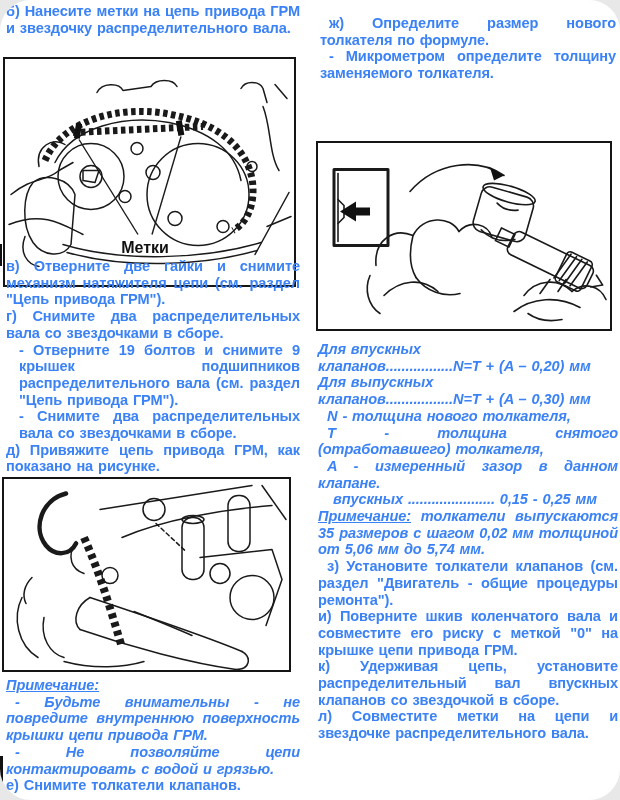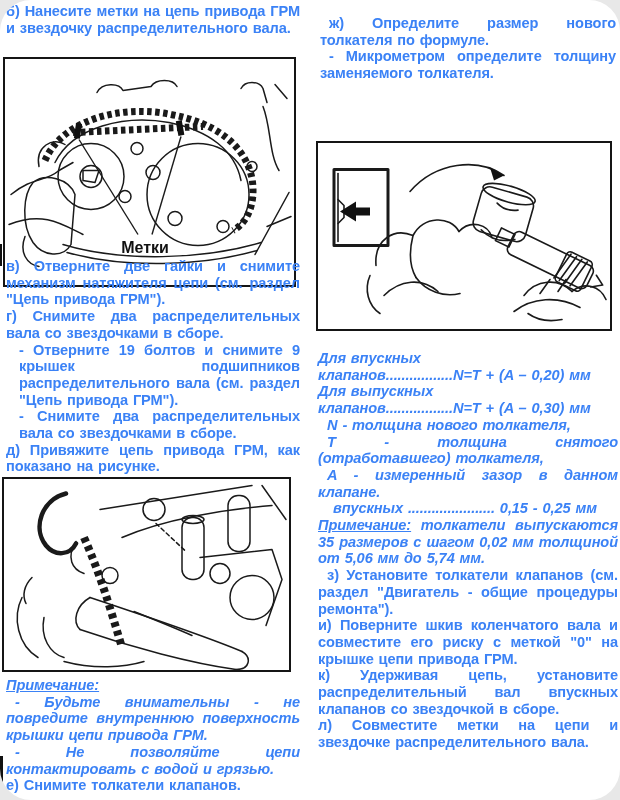--- a/index.html
+++ b/index.html
@@ -175,21 +175,21 @@
         <path d="M254,148 C266,138 282,142 288,156"></path>
         <path d="M196,168 C214,154 240,152 262,164"></path>
         <path d="M222,150 l10,-14 M240,148 l8,-12"></path>
         <path d="M210,170 q14,10 34,6"></path>
       </g>
       <polygon points="186,32 172,24 176,37" fill="#111"></polygon>
       <polygon points="22,68 38,58 38,64 52,64 52,72 38,72 38,78" fill="#111"></polygon>
     </svg>
   </div>
 
-  <div class="blk" style="left:318px;top:350px;width:300px;">
+  <div class="blk" style="left:318px;top:341px;width:300px;">
     <p class="p it">Для впускных</p>
     <p class="p it nw">клапанов.................N=T + (A – 0,20) мм</p>
     <p class="p it">Для выпускных</p>
     <p class="p it nw">клапанов.................N=T + (A – 0,30) мм</p>
     <p class="p it ind">N - толщина нового толкателя,</p>
     <p class="p it ind">T - толщина снятого (отработавшего) толкателя,</p>
     <p class="p it ind">A - измеренный зазор в данном клапане.</p>
     <p class="p it nw clr">впускных ...................... 0,15 - 0,25 мм</p>
     <p class="p it"><span class="u">Примечание:</span><span> толкатели выпускаются 35 размеров с шагом 0,02 мм толщиной от 5,06 мм до 5,74 мм.</span></p>
     <p class="p ind">з) Установите толкатели клапанов (см. раздел "Двигатель - общие процедуры ремонта").</p>

